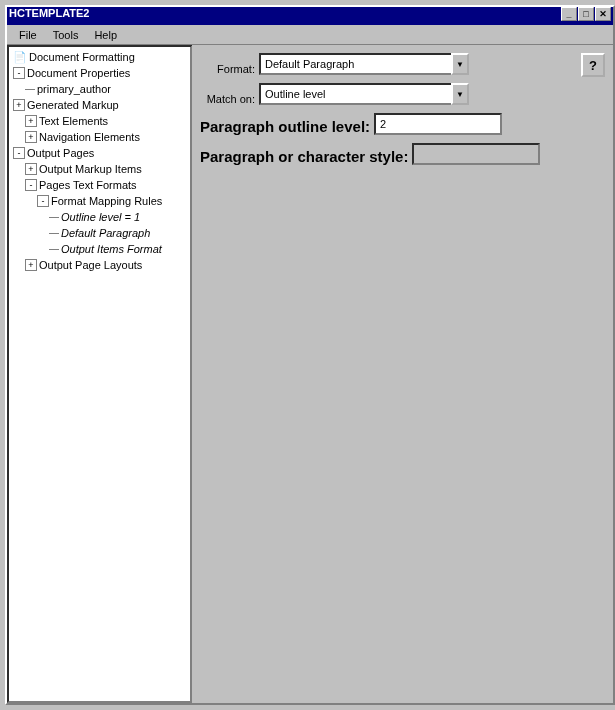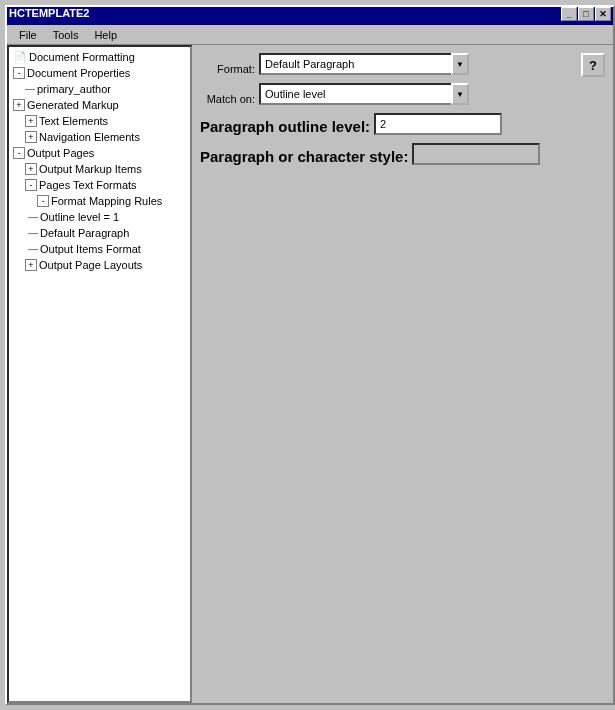--- a/index.html
+++ b/index.html
@@ -226,21 +226,21 @@
       display: flex;
       align-items: center;
       justify-content: center;
       cursor: pointer;
     }
 
     
     .indent-0 { padding-left: 4px; }
     .indent-1 { padding-left: 16px; }
     .indent-2 { padding-left: 28px; }
-    .indent-3 { padding-left: 19px; }
+    .indent-3 { padding-left: 40px; font-style: italic; }
   </style>
 </head>
 <body>
 
 <div class="window">
 
   <div class="title-bar">
     <span>HCTEMPLATE2</span>
     <div class="title-bar-buttons">
       <div class="title-btn">_</div>

